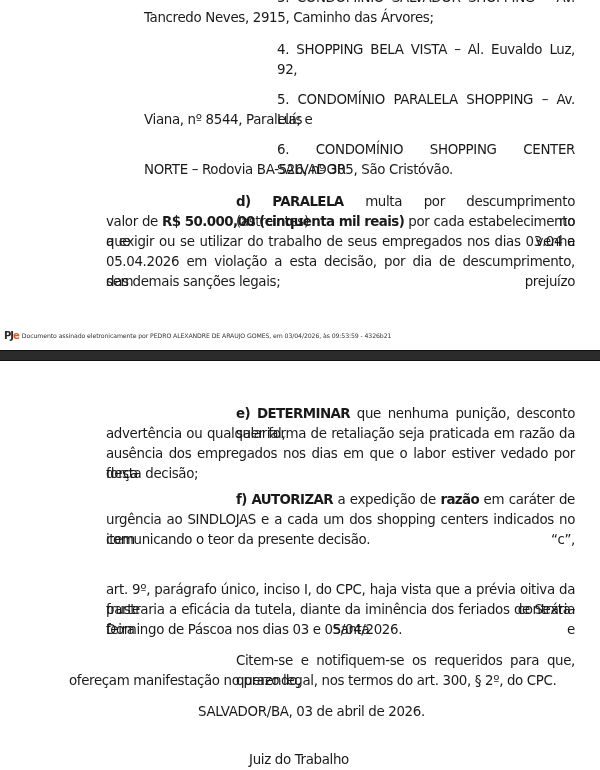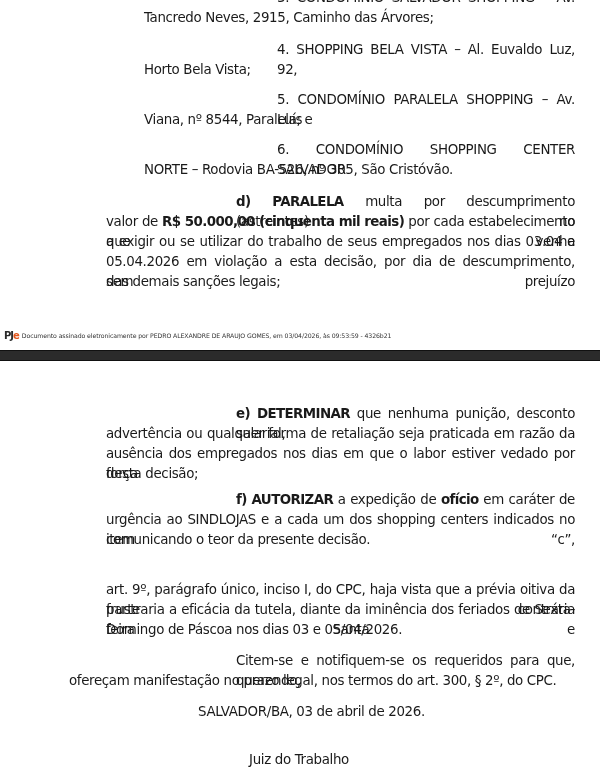--- a/index.html
+++ b/index.html
@@ -30,21 +30,20 @@
   .center { text-align: center; }
 </style>
 </head>
 <body>
 
 <div class="page page-top">
   <div class="line just" style="left:277px; width:298px; top:-12px;">3. CONDOMÍNIO SALVADOR SHOPPING – Av.</div>
   <div class="line" style="left:144px; top:8px;">Tancredo Neves, 2915, Caminho das Árvores;</div>
 
   <div class="line just" style="left:277px; width:298px; top:40px;">4. SHOPPING BELA VISTA – Al. Euvaldo Luz, 92,</div>
-  <div class="line" style="left:144px; top:60px;">Horto Bela Vista;</div>
 
   <div class="line just" style="left:277px; width:298px; top:90px;">5. CONDOMÍNIO PARALELA SHOPPING – Av. Luís</div>
   <div class="line" style="left:144px; top:110px;">Viana, nº 8544, Paralela; e</div>
 
   <div class="line just" style="left:277px; width:298px; top:140px;">6. CONDOMÍNIO SHOPPING CENTER SALVADOR</div>
   <div class="line" style="left:144px; top:160px;text-align:center;">NORTE – Rodovia BA-526, nº 305, São Cristóvão.</div>
 
   <div class="line just" style="left:236px; width:339px; top:192px;"><b>d) PARALELA</b><span> multa por descumprimento (astreintes) no</span></div>
   <div class="line just" style="left:106px; width:469px; top:212px;"><span>valor de </span><b>R$ 50.000,00 (cinquenta mil reais)</b><span> por cada estabelecimento que venha</span></div>
   <div class="line just" style="left:106px; width:469px; top:232px;">a exigir ou se utilizar do trabalho de seus empregados nos dias 03.04 e</div>
@@ -58,21 +57,21 @@
 </div>
 
 <div class="page-break"></div>
 
 <div class="page page-bottom">
   <div class="line just" style="left:236px; width:339px; top:43px;"><b>e) DETERMINAR</b><span> que nenhuma punição, desconto salarial,</span></div>
   <div class="line just" style="left:106px; width:469px; top:83px;">ausência dos empregados nos dias em que o labor estiver vedado por força</div>
   <div class="line just" style="left:106px; width:469px; top:63px;">advertência ou qualquer forma de retaliação seja praticada em razão da</div>
   <div class="line" style="left:106px; top:103px;">desta decisão;</div>
 
-  <div class="line just" style="left:236px; width:339px; top:129px;"><b>f) AUTORIZAR</b><span> a expedição de </span><b>ofício</b><span> em caráter de</span></div>
+  <div class="line just" style="left:236px; width:339px; top:129px;"><b>f) AUTORIZAR</b><span> a expedição de </span><b>razão</b><span> em caráter de</span></div>
   <div class="line just" style="left:106px; width:469px; top:149px;">urgência ao SINDLOJAS e a cada um dos shopping centers indicados no item “c”,</div>
   <div class="line" style="left:106px; top:169px;">comunicando o teor da presente decisão.</div>
 
   <div class="line just" style="left:106px; width:469px; top:219px;">art. 9º, parágrafo único, inciso I, do CPC, haja vista que a prévia oitiva da parte contrária</div>
   <div class="line just" style="left:106px; width:469px; top:239px;">frustraria a eficácia da tutela, diante da iminência dos feriados de Sexta-feira Santa e</div>
   <div class="line" style="left:106px; top:259px;">Domingo de Páscoa nos dias 03 e 05/04/2026.</div>
 
   <div class="line just" style="left:236px; width:339px; top:290px;">Citem-se e notifiquem-se os requeridos para que, querendo,</div>
   <div class="line" style="left:69px; top:310px;">ofereçam manifestação no prazo legal, nos termos do art. 300, § 2º, do CPC.</div>
 

